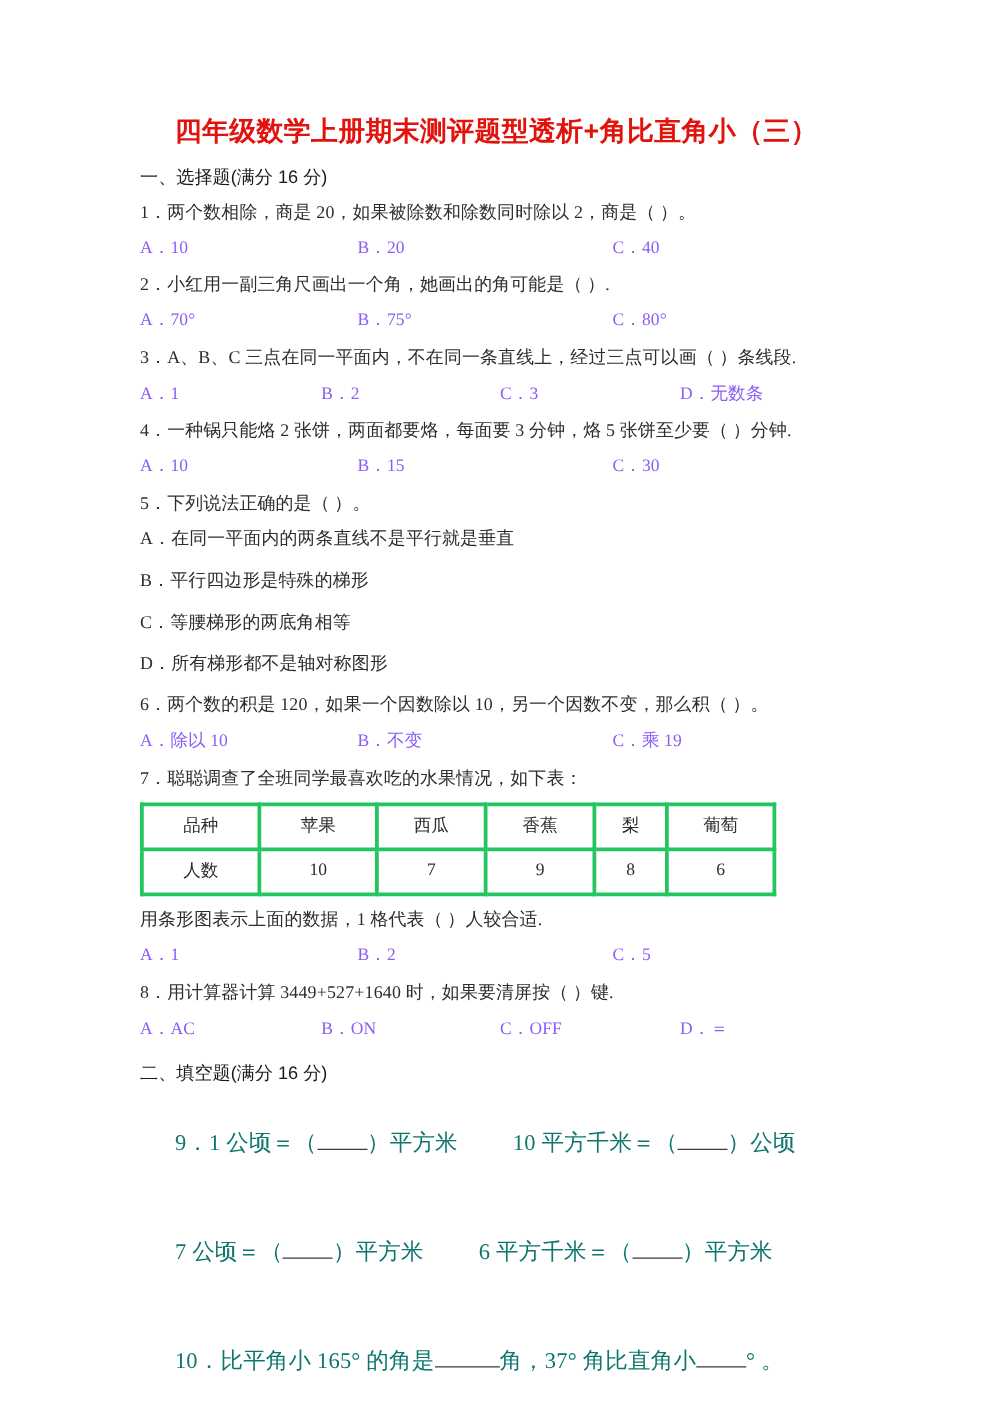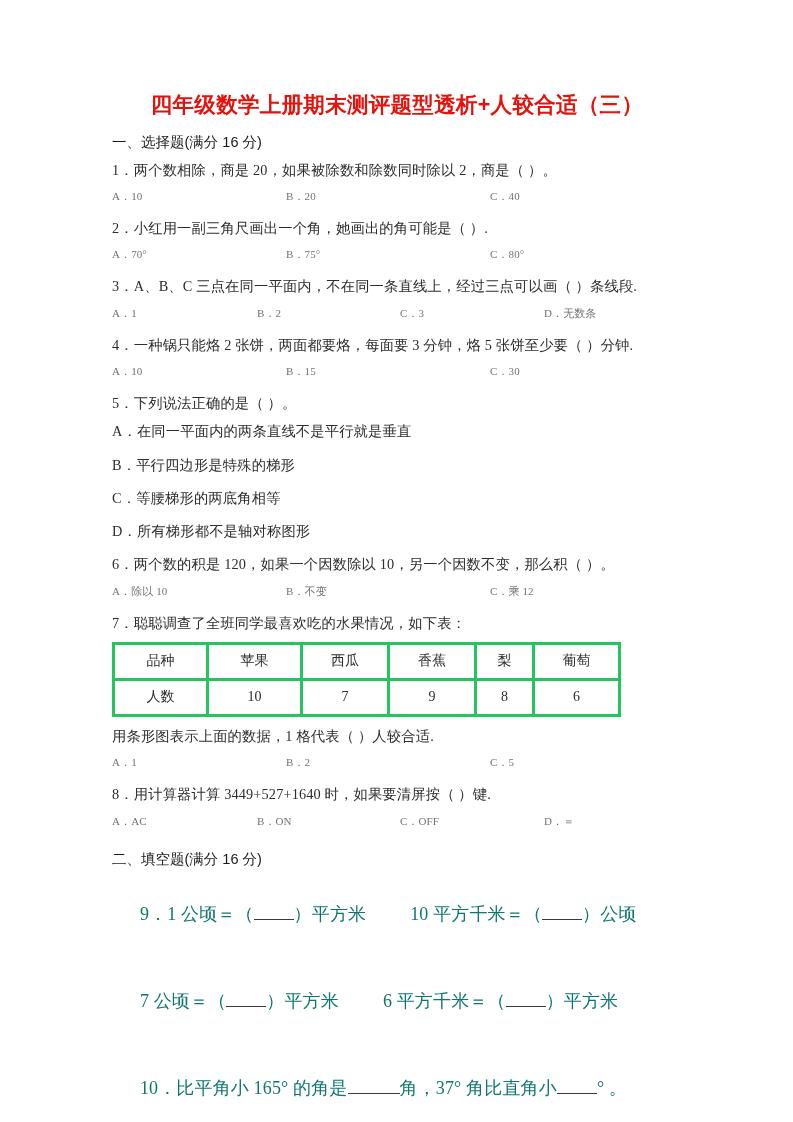--- a/index.html
+++ b/index.html
@@ -61,22 +61,22 @@
     margin: 0 0 9px 0;
     color: #2d2d2d;
     letter-spacing: 0.15px;
   }
 
   
   .opt-row {
     position: relative;
     height: 20px;
     margin: 0 0 10px 0;
-    font-size: 11px;
-    color: #737373;
+    font-size: 14px;
+    color: #8b5cf6;
   }
   .opt {
     position: absolute;
     top: 0;
     white-space: nowrap;
     letter-spacing: 0.1px;
   }
   
   .c3 .opt:nth-child(1) { left: 0px; }
   .c3 .opt:nth-child(2) { left: 174px; text-align: center; }
@@ -137,21 +137,21 @@
   }
   .blank-u.wide { min-width: 52px; }
   .gap-md { display: inline-block; width: 44px; }
 </style>
 </head>
 <body>
 
 <div class="page">
   <div class="content">
 
-    <div class="doc-title">四年级数学上册期末测评题型透析+人较合适（三）</div>
+    <div class="doc-title">四年级数学上册期末测评题型透析+角比直角小（三）</div>
 
     <div class="section-head">一、选择题(满分 16 分)</div>
 
     <div class="q-stem">1．两个数相除，商是 20，如果被除数和除数同时除以 2，商是（     ）。</div>
     <div class="opt-row c3">
       <span class="opt">A．10</span>
       <span class="opt">B．20</span>
       <span class="opt">C．40</span>
     </div>
 
@@ -182,21 +182,21 @@
       <div class="opt-line">A．在同一平面内的两条直线不是平行就是垂直</div>
       <div class="opt-line">B．平行四边形是特殊的梯形</div>
       <div class="opt-line">C．等腰梯形的两底角相等</div>
       <div class="opt-line">D．所有梯形都不是轴对称图形</div>
     </div>
 
     <div class="q-stem" style="margin-top:14px;">6．两个数的积是 120，如果一个因数除以 10，另一个因数不变，那么积（     ）。</div>
     <div class="opt-row c3">
       <span class="opt">A．除以 10</span>
       <span class="opt">B．不变</span>
-      <span class="opt">C．乘 12</span>
+      <span class="opt">C．乘 19</span>
     </div>
 
     <div class="q-stem">7．聪聪调查了全班同学最喜欢吃的水果情况，如下表：</div>
 
     <table class="fruit-table">
       <colgroup>
         <col class="c-a">
           <col class="c-b">
           <col class="c-c">
           <col class="c-d">

